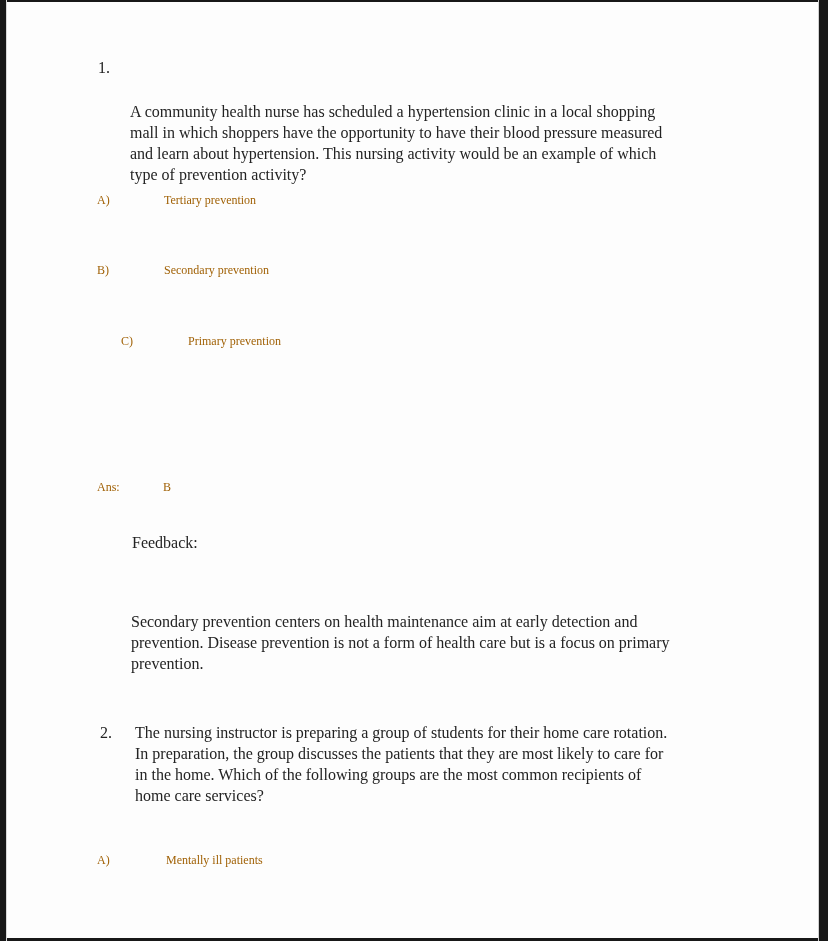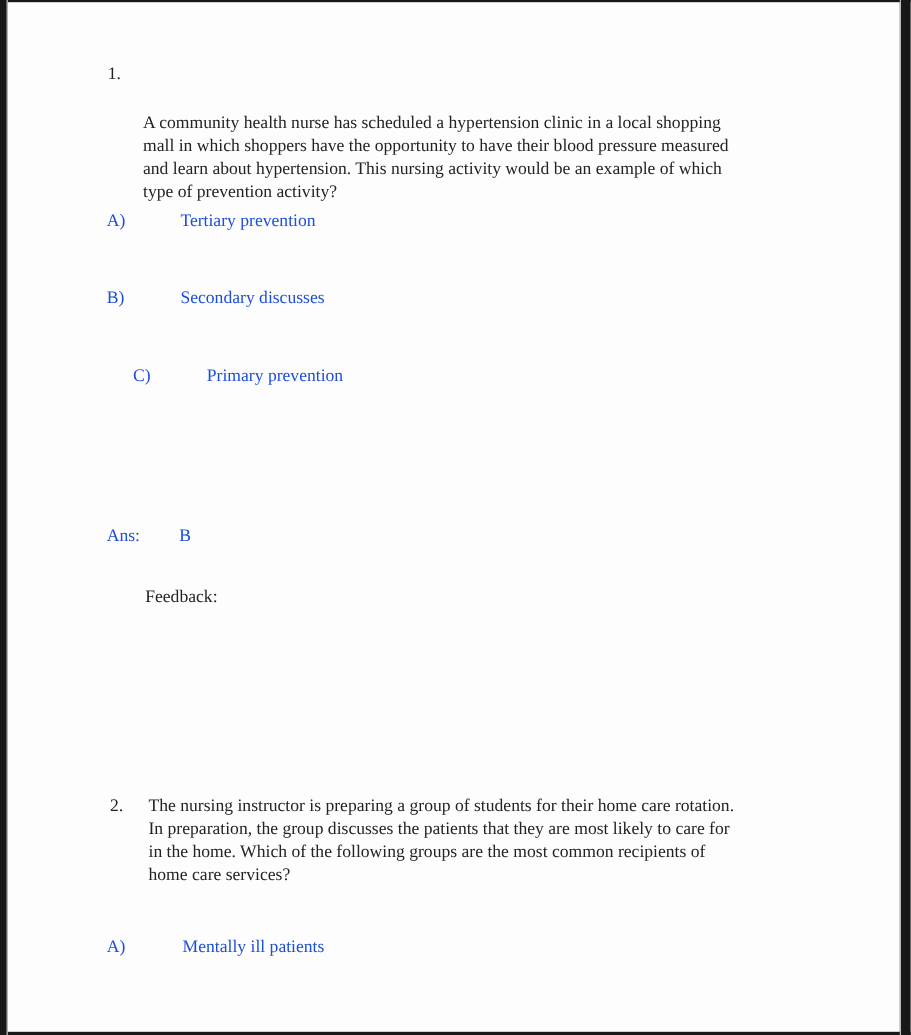--- a/index.html
+++ b/index.html
@@ -53,23 +53,23 @@
     line-height: 21px;
     color: #232323;
     white-space: pre-line;
   }
   
   .q1-num  { left: 98px;  top: 57px; }
   .q1-text { left: 130px; top: 57px; width: 640px; margin-top: 44px; }
   .opt-row {
     position: absolute;
     left: 97px;
-    font-size: 16px;
+    font-size: 12px;
     line-height: 21px;
-    color: #1d4ed8;
+    color: #a16207;
   }
   .opt-letter {
     display: inline-block;
     width: 67px;
   }
   .q1-opt-a { top: 190px; }
   .q1-opt-b { top: 260px; }
   .q1-opt-c { top: 331px; margin-left: 24px; }
   .q1-opt-d { top: 401px; }
   .q1-ans   { top: 477px; }
@@ -102,31 +102,34 @@
   <div class="txt q1-num">1.</div>
   <div class="txt q1-text">A community health nurse has scheduled a hypertension clinic in a local shopping
 mall in which shoppers have the opportunity to have their blood pressure measured
 and learn about hypertension. This nursing activity would be an example of which
 type of prevention activity?</div>
 
   <div class="opt-row q1-opt-a">
     <span class="opt-letter">A)</span><span>Tertiary prevention</span>
   </div>
   <div class="opt-row q1-opt-b">
-    <span class="opt-letter">B)</span><span>Secondary discusses</span>
+    <span class="opt-letter">B)</span><span>Secondary prevention</span>
   </div>
   <div class="opt-row q1-opt-c">
     <span class="opt-letter">C)</span><span>Primary prevention</span>
   </div>
 
   <div class="opt-row q1-ans">
     <span class="ans-label">Ans:</span><span>B</span>
   </div>
 
   <div class="txt q1-feedback-label">Feedback:</div>
+  <div class="txt q1-feedback-text">Secondary prevention centers on health maintenance aim at early detection and
+prevention. Disease prevention is not a form of health care but is a focus on primary
+prevention.</div>
 
   <div class="txt q2-num">2.</div>
   <div class="txt q2-text">The nursing instructor is preparing a group of students for their home care rotation.
 In preparation, the group discusses the patients that they are most likely to care for
 in the home. Which of the following groups are the most common recipients of
 home care services?</div>
 
   <div class="opt-row q2-opt-a">
     <span class="opt-letter">A)</span><span>Mentally ill patients</span>
   </div>

